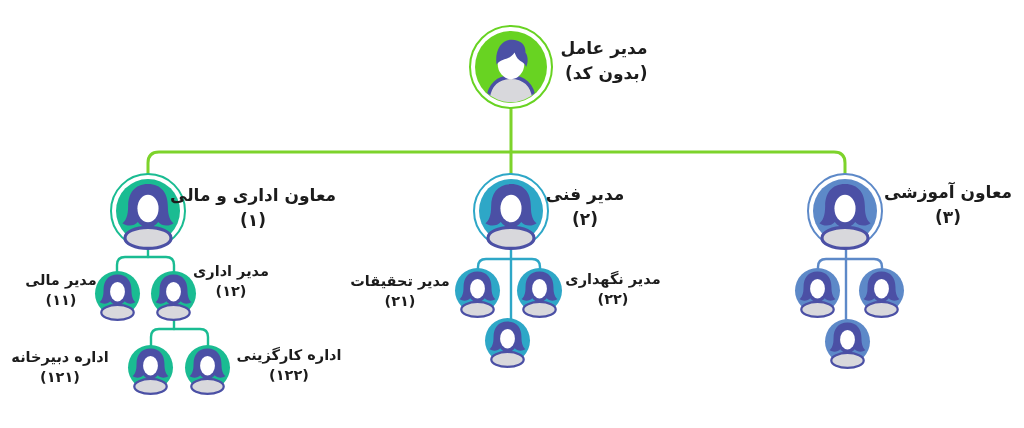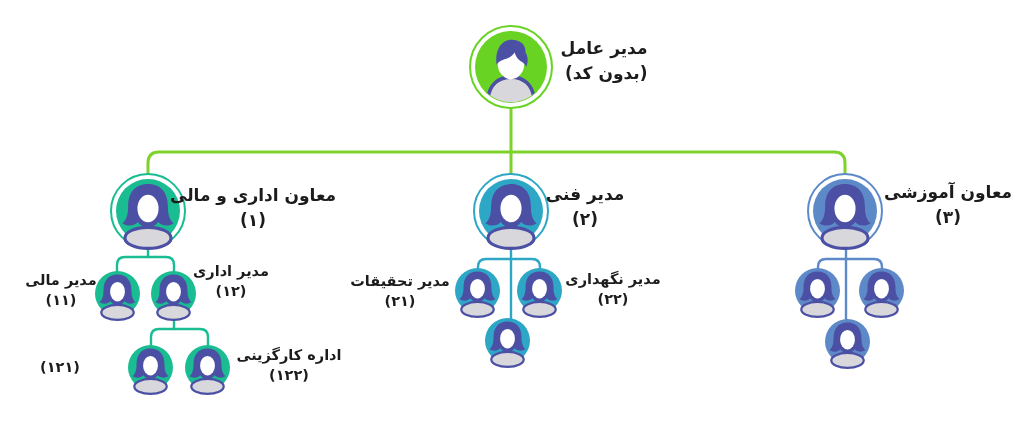--- a/index.html
+++ b/index.html
@@ -143,20 +143,21 @@
     <div>مدیر اداری</div>
     <div>(۱۲)</div>
   </div>
 
   <div class="smallnode" style="left:128px;top:345px;">
     <svg viewBox="0 0 100 100" style="color:#1abc92">
         <use href="#avatar-female"></use>
       </svg>
   </div>
   <div class="lbl sm" style="left:60px;top:367px;">
+    <div>اداره دبیرخانه</div>
     <div>(۱۲۱)</div>
   </div>
 
   <div class="smallnode" style="left:185px;top:345px;">
     <svg viewBox="0 0 100 100" style="color:#1abc92">
         <use href="#avatar-female"></use>
       </svg>
   </div>
   <div class="lbl sm" style="left:289px;top:365px;">
     <div>اداره کارگزینی</div>

